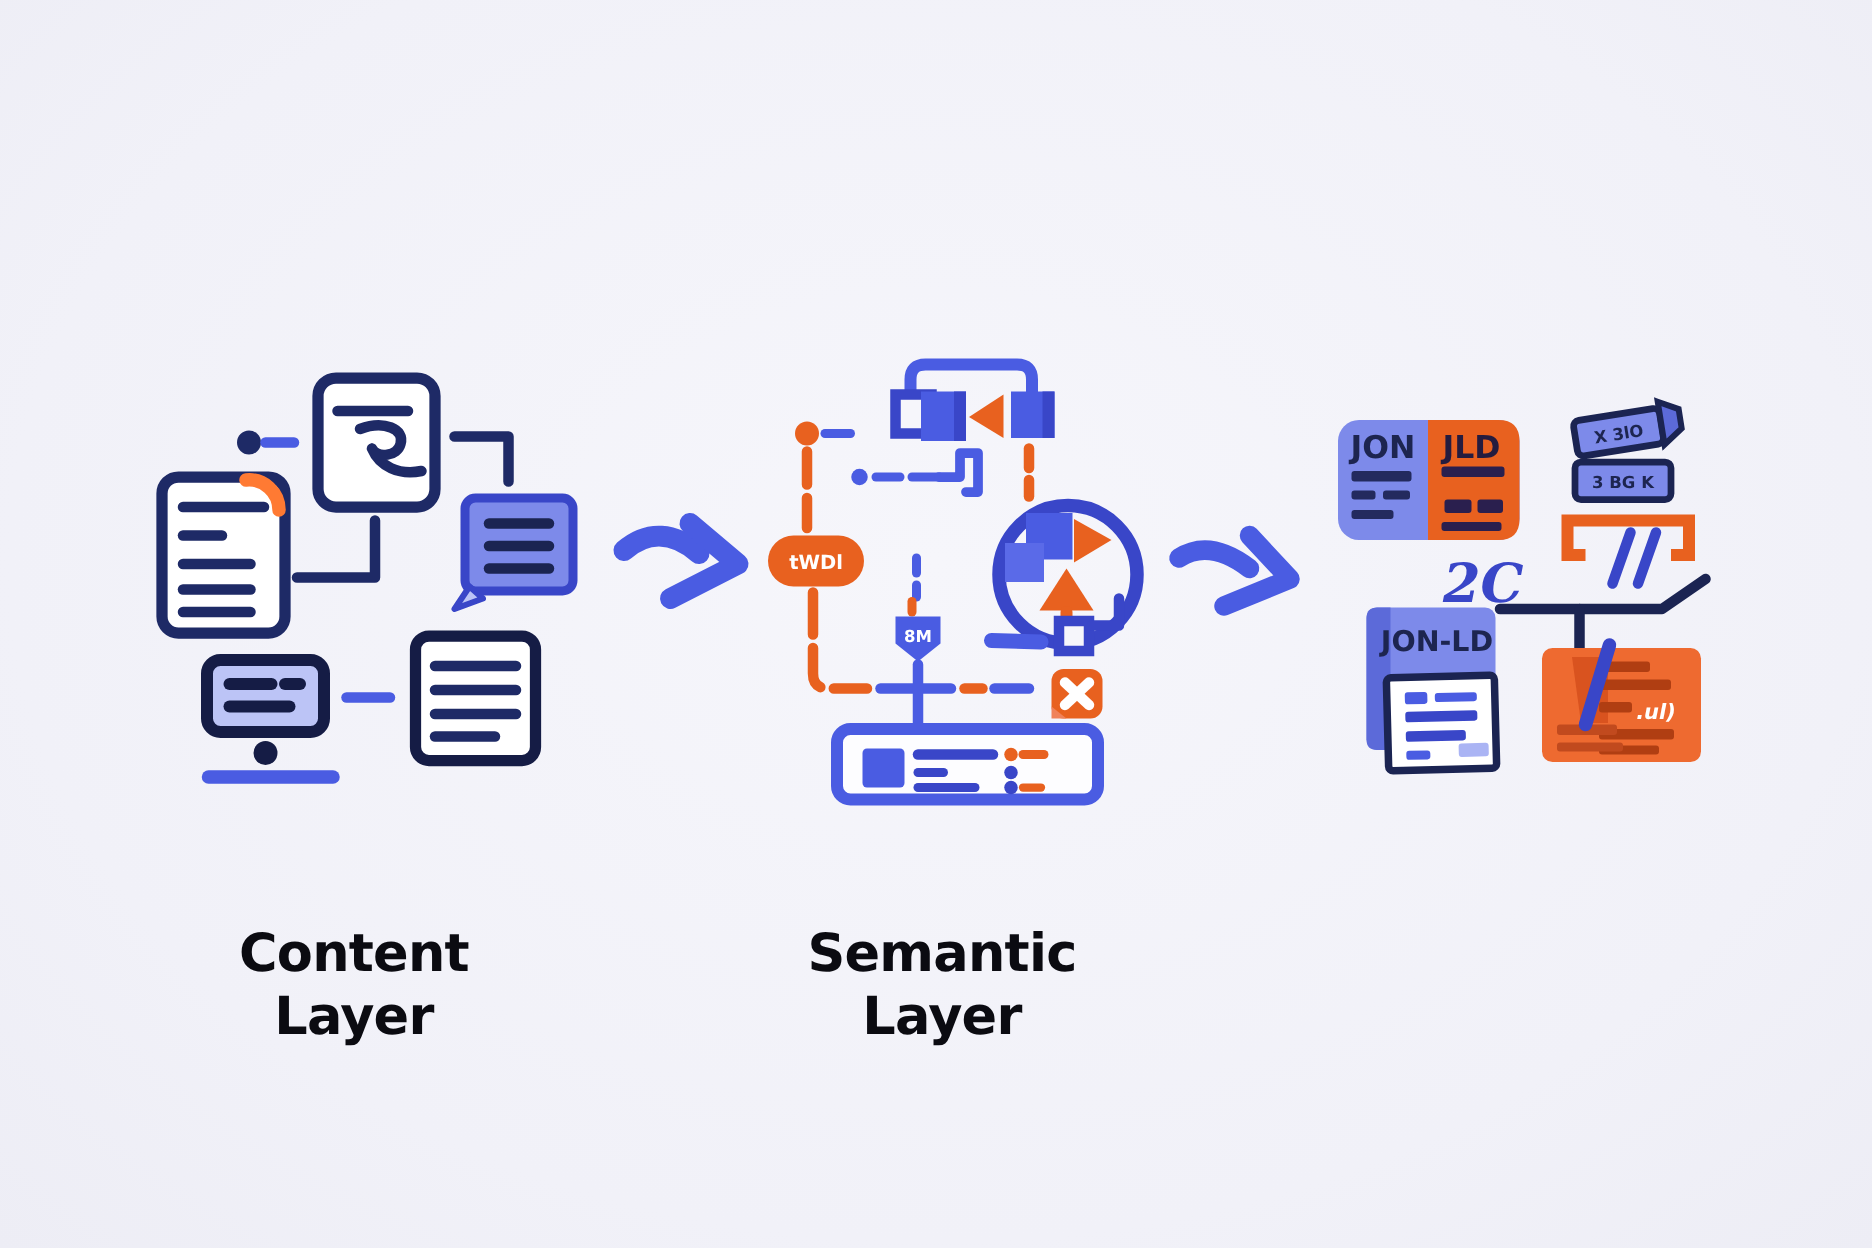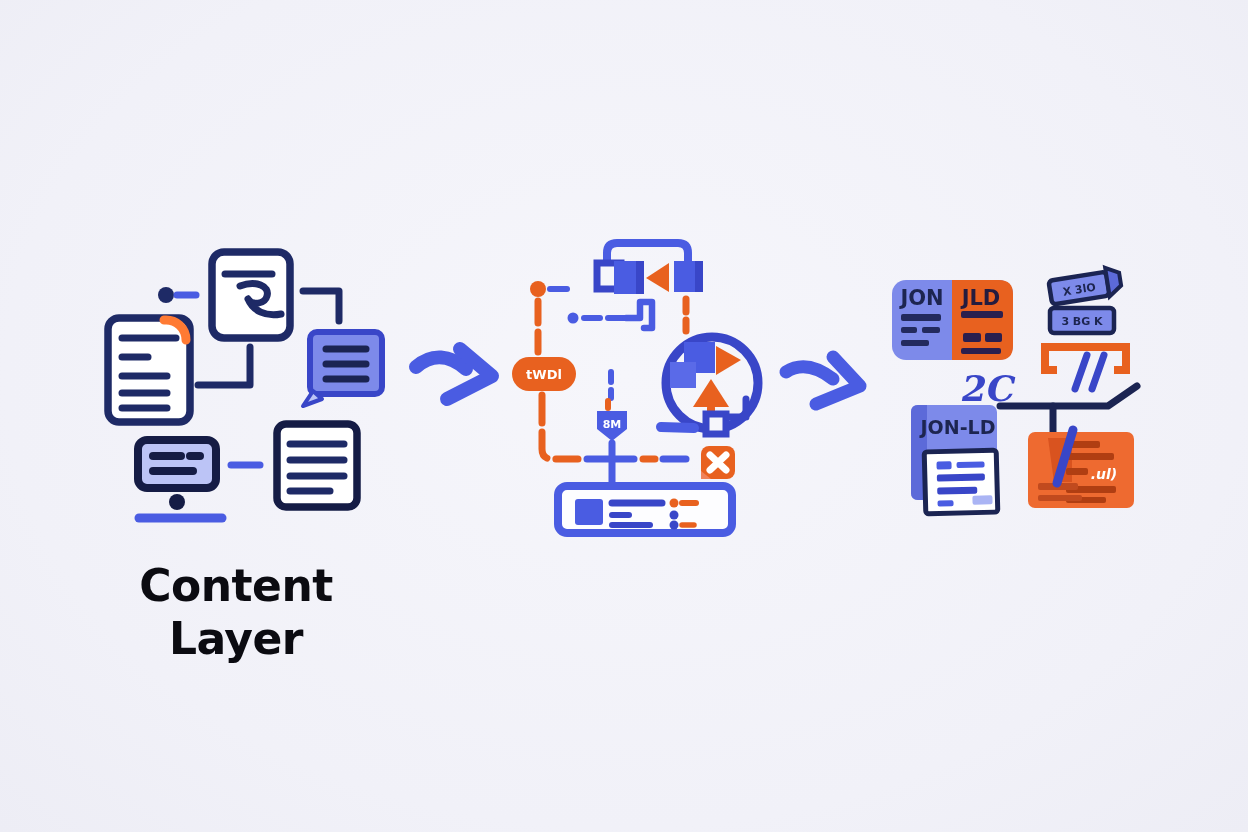--- a/index.html
+++ b/index.html
@@ -3,22 +3,22 @@
 <meta charset="utf-8">
 <style>
   html,body{margin:0;padding:0;background:#e9e9f1;}
   .canvas{
     position:relative;width:1248px;height:832px;overflow:hidden;
     background:radial-gradient(ellipse at 50% 45%, #f6f6fb 0%, #f1f1f8 70%, #ededf5 100%);
     font-family:"DejaVu Sans","Liberation Sans",sans-serif;
   }
   .illustration{position:absolute;left:0;top:0;}
   .layer-label{
-    position:absolute;top:559px;width:270px;transform:translateX(-50%);
-    text-align:center;font-size:44px;font-weight:bold;line-height:1.21;
+    position:absolute;top:615px;width:270px;transform:translateX(-50%);
+    text-align:center;font-size:35px;font-weight:bold;line-height:1.21;
     letter-spacing:-0.5px;color:#0b0b11;
   }
   .label-content{left:236px;}
   .label-semantic{left:628px;}
   .label-technical{left:1024px;}
   svg text{font-family:"DejaVu Sans","Liberation Sans",sans-serif;}
   .glyph-bold{font-weight:bold;}
   .script-glyph{font-family:"DejaVu Serif","Liberation Serif",serif;font-style:italic;font-weight:bold;}
 </style>
 </head>
@@ -253,14 +253,15 @@
         <rect x="1066" y="497" width="40" height="6" rx="2" fill="#b03e12"></rect>
         <rect x="1038" y="483" width="40" height="7" rx="2" fill="#c14a1e"></rect>
         <rect x="1038" y="495" width="44" height="6" rx="2" fill="#c14a1e"></rect>
         <text x="1104" y="479" text-anchor="middle" font-size="14" font-style="italic" class="glyph-bold" fill="#ffffff">.ul)</text>
         <line x1="1073" y1="430" x2="1057" y2="483" stroke="#3946c8" stroke-width="9" stroke-linecap="round"></line>
       </g>
     </g>
   </svg>
 
   <div class="layer-label label-content">Content Layer</div>
+  <div class="layer-label label-semantic">Semantic Layer</div>
 
 </div>
 
 </body></html>

